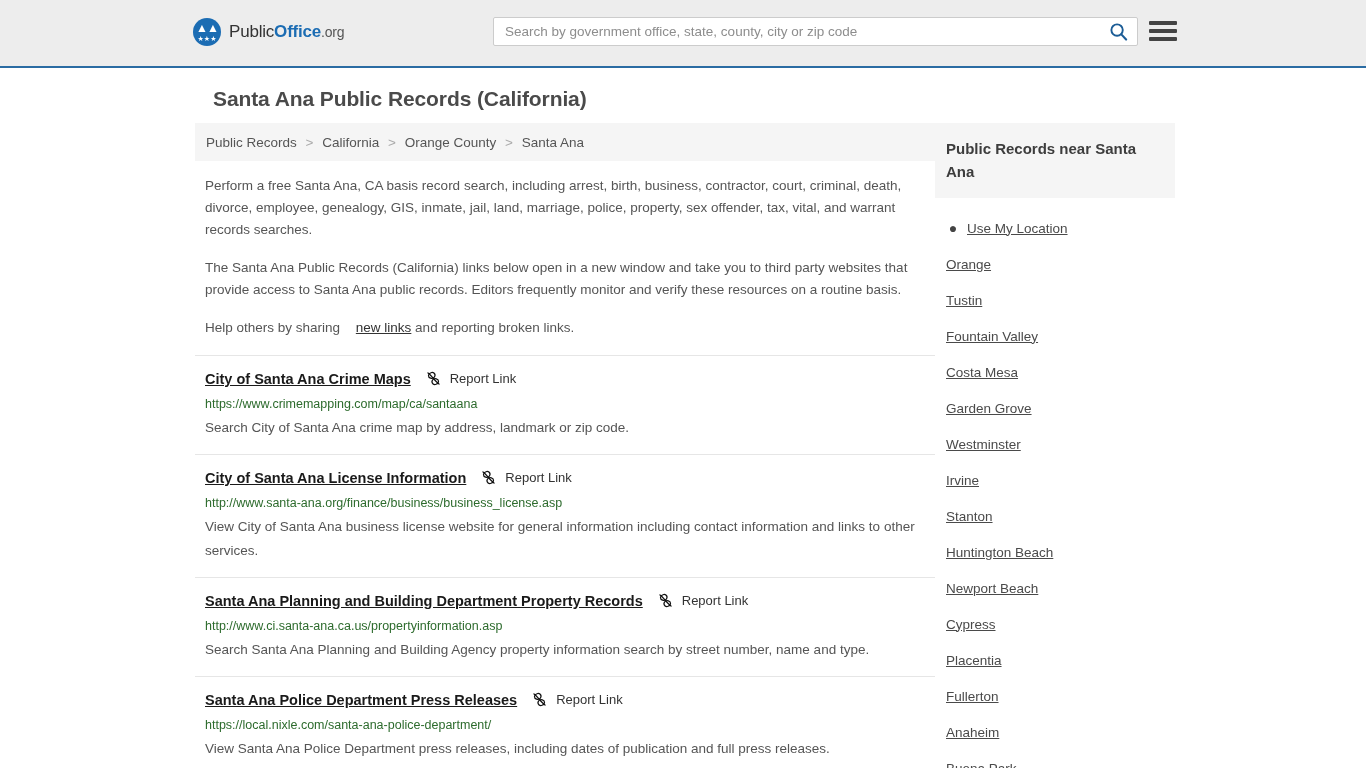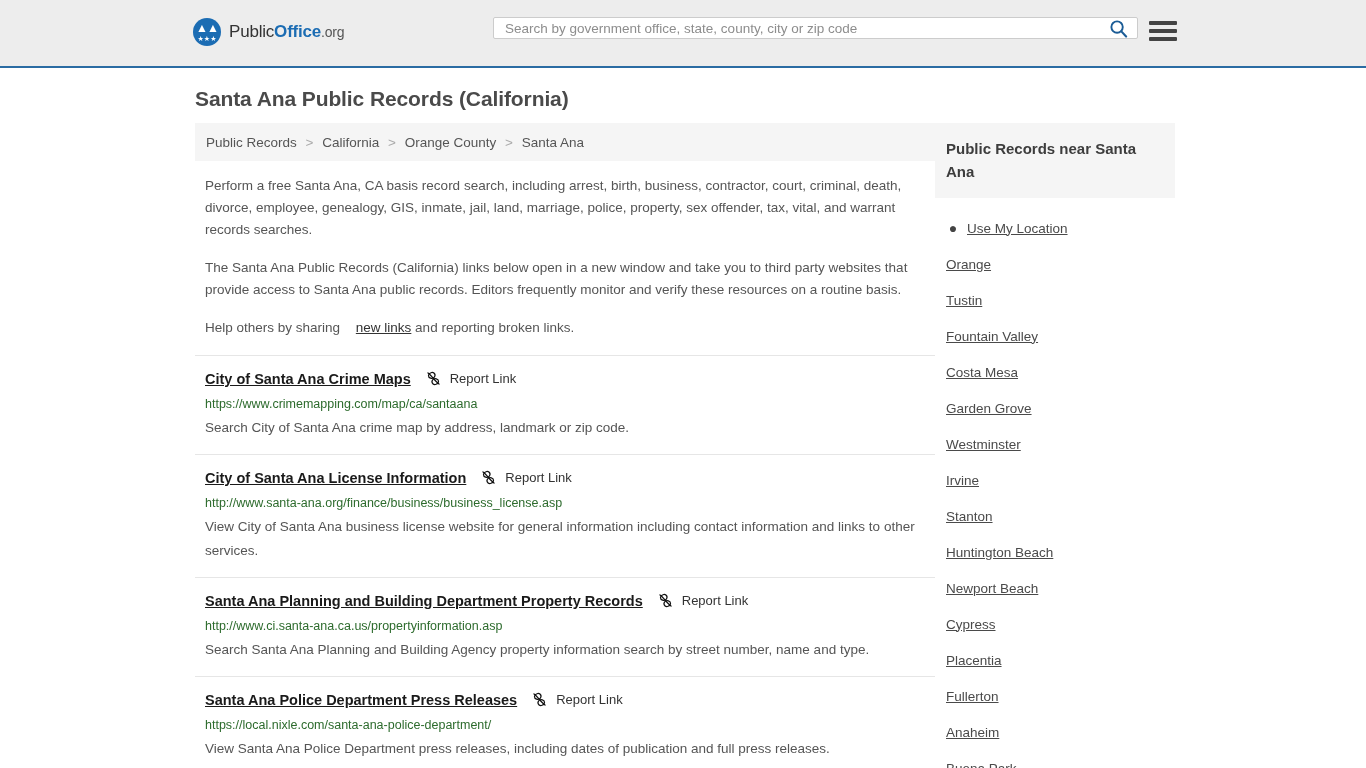--- a/index.html
+++ b/index.html
@@ -63,21 +63,21 @@
   }
   .brand-text .b-bold { color: #1b6cb3; font-weight: bold; }
   .brand-text .b-dark { color: #333333; }
   .brand-text .b-org { color: #555; font-size: 14px; margin-top: 40px; }
 
   .search-wrap {
     position: absolute;
     left: 493px;
     top: 17px;
     width: 645px;
-    height: 22px;
+    height: 29px;
     background: #ffffff;
     border: 1px solid #cccccc;
     border-radius: 2px;
     display: flex;
     align-items: center;
   }
   .search-input {
     flex: 1;
     border: none;
     outline: none;
@@ -117,21 +117,21 @@
   }
 
   
   .page {
     width: 1366px;
     padding: 0;
     position: relative;
   }
   .page-title {
     position: absolute;
-    left: 195px;
+    left: 213px;
     top: 19px;
     font-size: 21px;
     font-weight: bold;
     color: #4a4a4a;
     margin: 0;
     letter-spacing: -0.1px;
   }
   .content {
     position: absolute;
     left: 195px;

